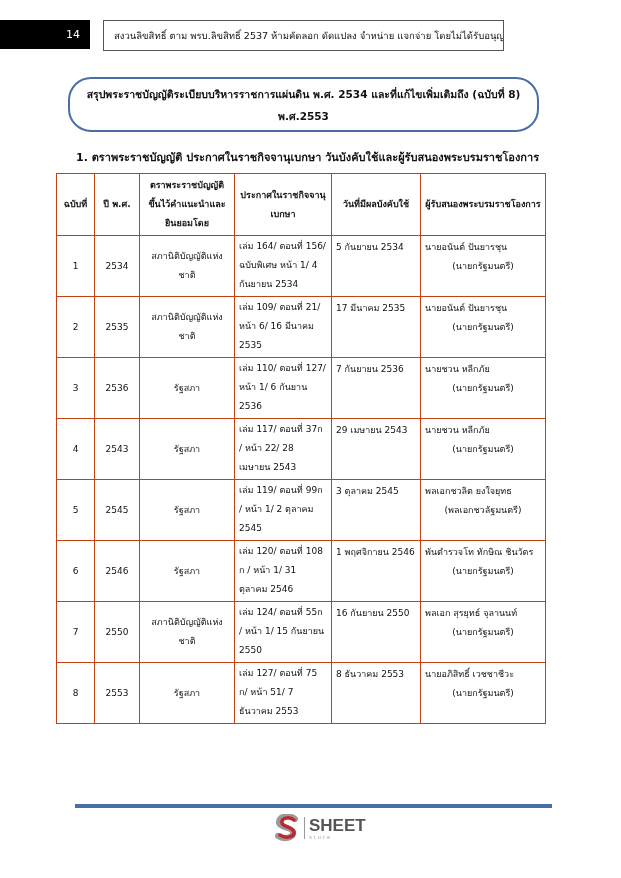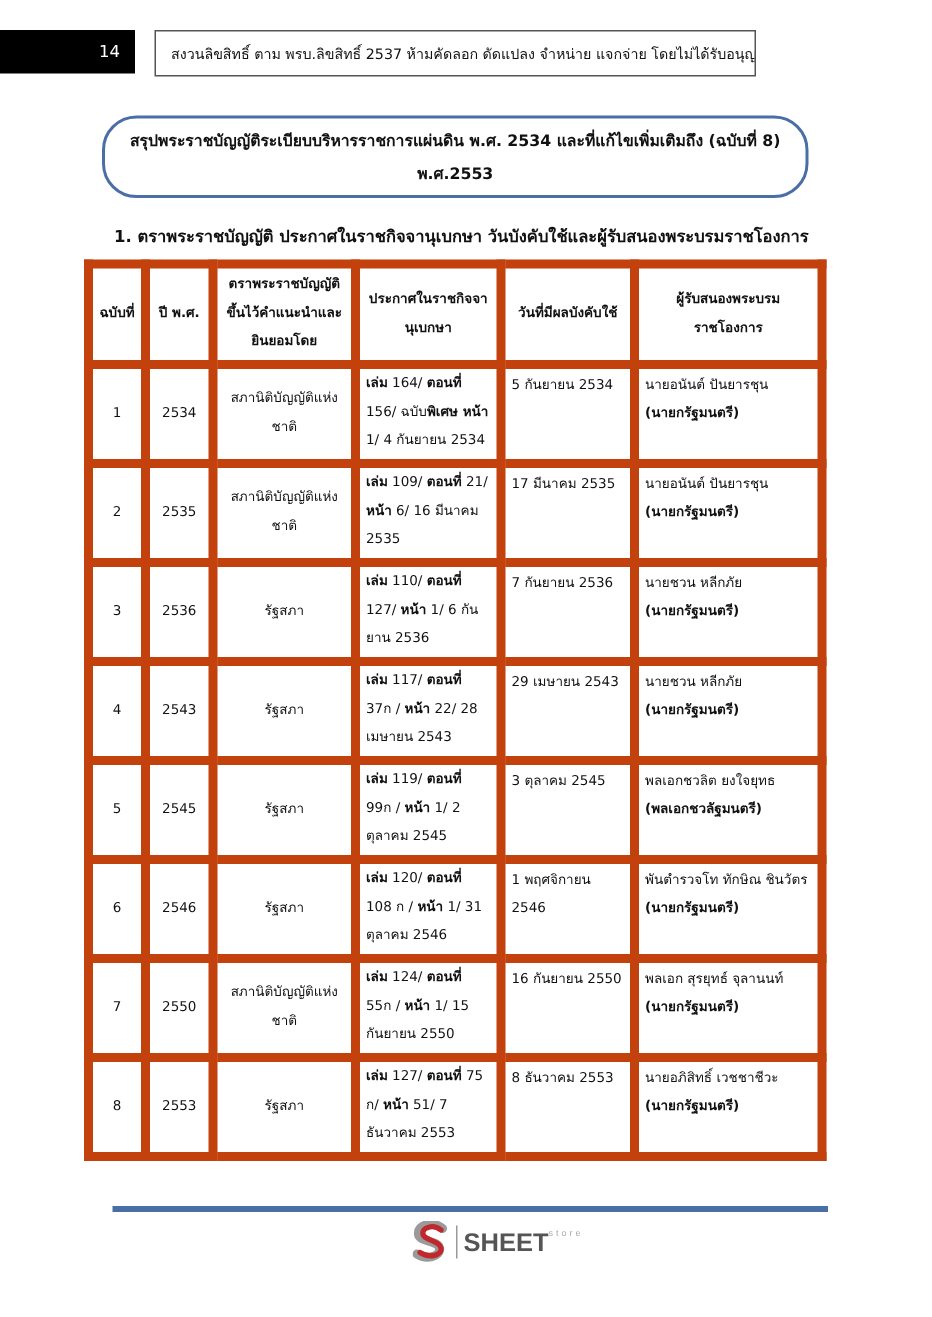--- a/index.html
+++ b/index.html
@@ -11,32 +11,32 @@
   .header-box { position: absolute; left: 103px; top: 20px; width: 401px; height: 31px;
          border: 1px solid #555; box-sizing: border-box; font-size: 9.5px;
          display: flex; align-items: center; padding-left: 10px; white-space: nowrap; overflow: hidden; }
   .title-box { position: absolute; left: 68px; top: 77px; width: 471px; height: 55px;
          border: 2px solid #4a6ea6; border-radius: 23px; box-sizing: border-box;
          display: flex; flex-direction: column; align-items: center; justify-content: center;
          font-weight: bold; font-size: 10.5px; line-height: 22px; text-align: center; }
   .section-heading { position: absolute; left: 76px; top: 148px; font-weight: bold; font-size: 11px; white-space: nowrap; }
   table.law-table { position: absolute; left: 56px; top: 173px; border-collapse: collapse;
          font-size: 9px; table-layout: fixed; }
-  .law-table th, .law-table td { border: 6px solid #c2410c; padding: 2px 4px; vertical-align: middle; line-height: 19px; }
+  .law-table th, .law-table td { border: 1px solid #c2410c; padding: 2px 4px; vertical-align: middle; line-height: 19px; }
   .law-table th { font-weight: bold; text-align: center; height: 55px; }
   .law-table td { height: 53px; }
   .law-table td.c { text-align: center; }
   .law-table td.top { vertical-align: top; }
   .law-table td.gazette { vertical-align: top; padding-top: 1px; }
-  .b { font-weight: bold; }
+  .b { font-weight: normal; text-align: center; }
   .footer-rule { position: absolute; left: 75px; top: 804px; width: 477px; height: 4px; background: #4a6ea6; }
   .logo { position: absolute; left: 275px; top: 814px; display: flex; align-items: center; }
   .logo-mark { width: 24px; height: 28px; position: relative; }
   .logo-divider { width: 1px; height: 22px; background: #999; margin: 0 4px 0 5px; }
-  .logo-text { display: flex; flex-direction: row; line-height: 1; }
+  .logo-text { display: flex; flex-direction: column; line-height: 1; }
   .logo-main { font-family: "Liberation Sans", sans-serif; font-weight: bold; font-size: 17px; color: #555; }
   .logo-sub { font-family: "Liberation Sans", sans-serif; font-size: 6px; color: #aaa; letter-spacing: 2px; }
 </style>
 </head>
 <body>
 
 <div class="page-num-block">
   <span>14</span>
 </div>
 <div class="header-box">

